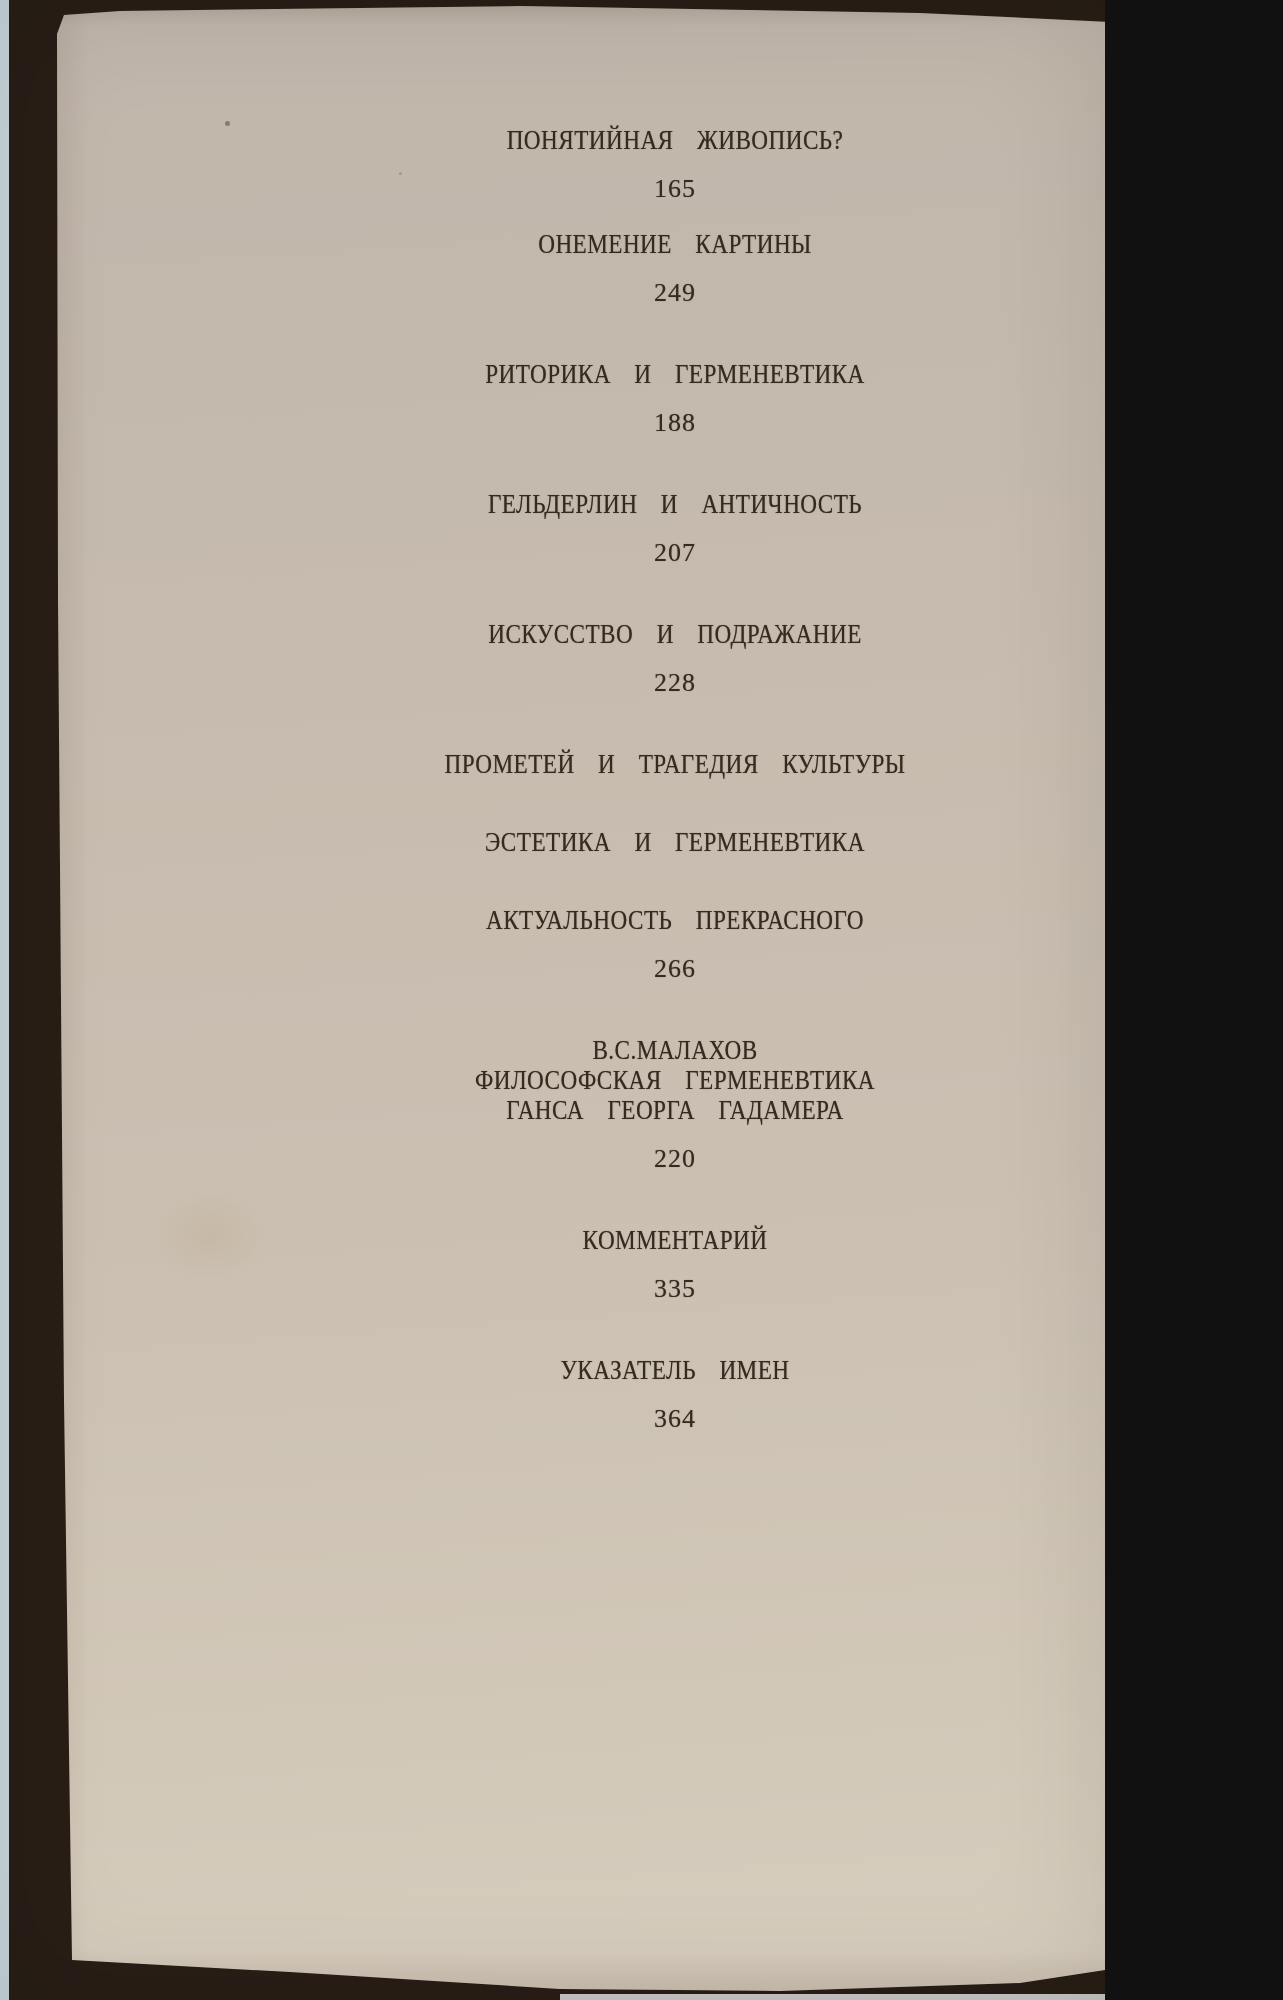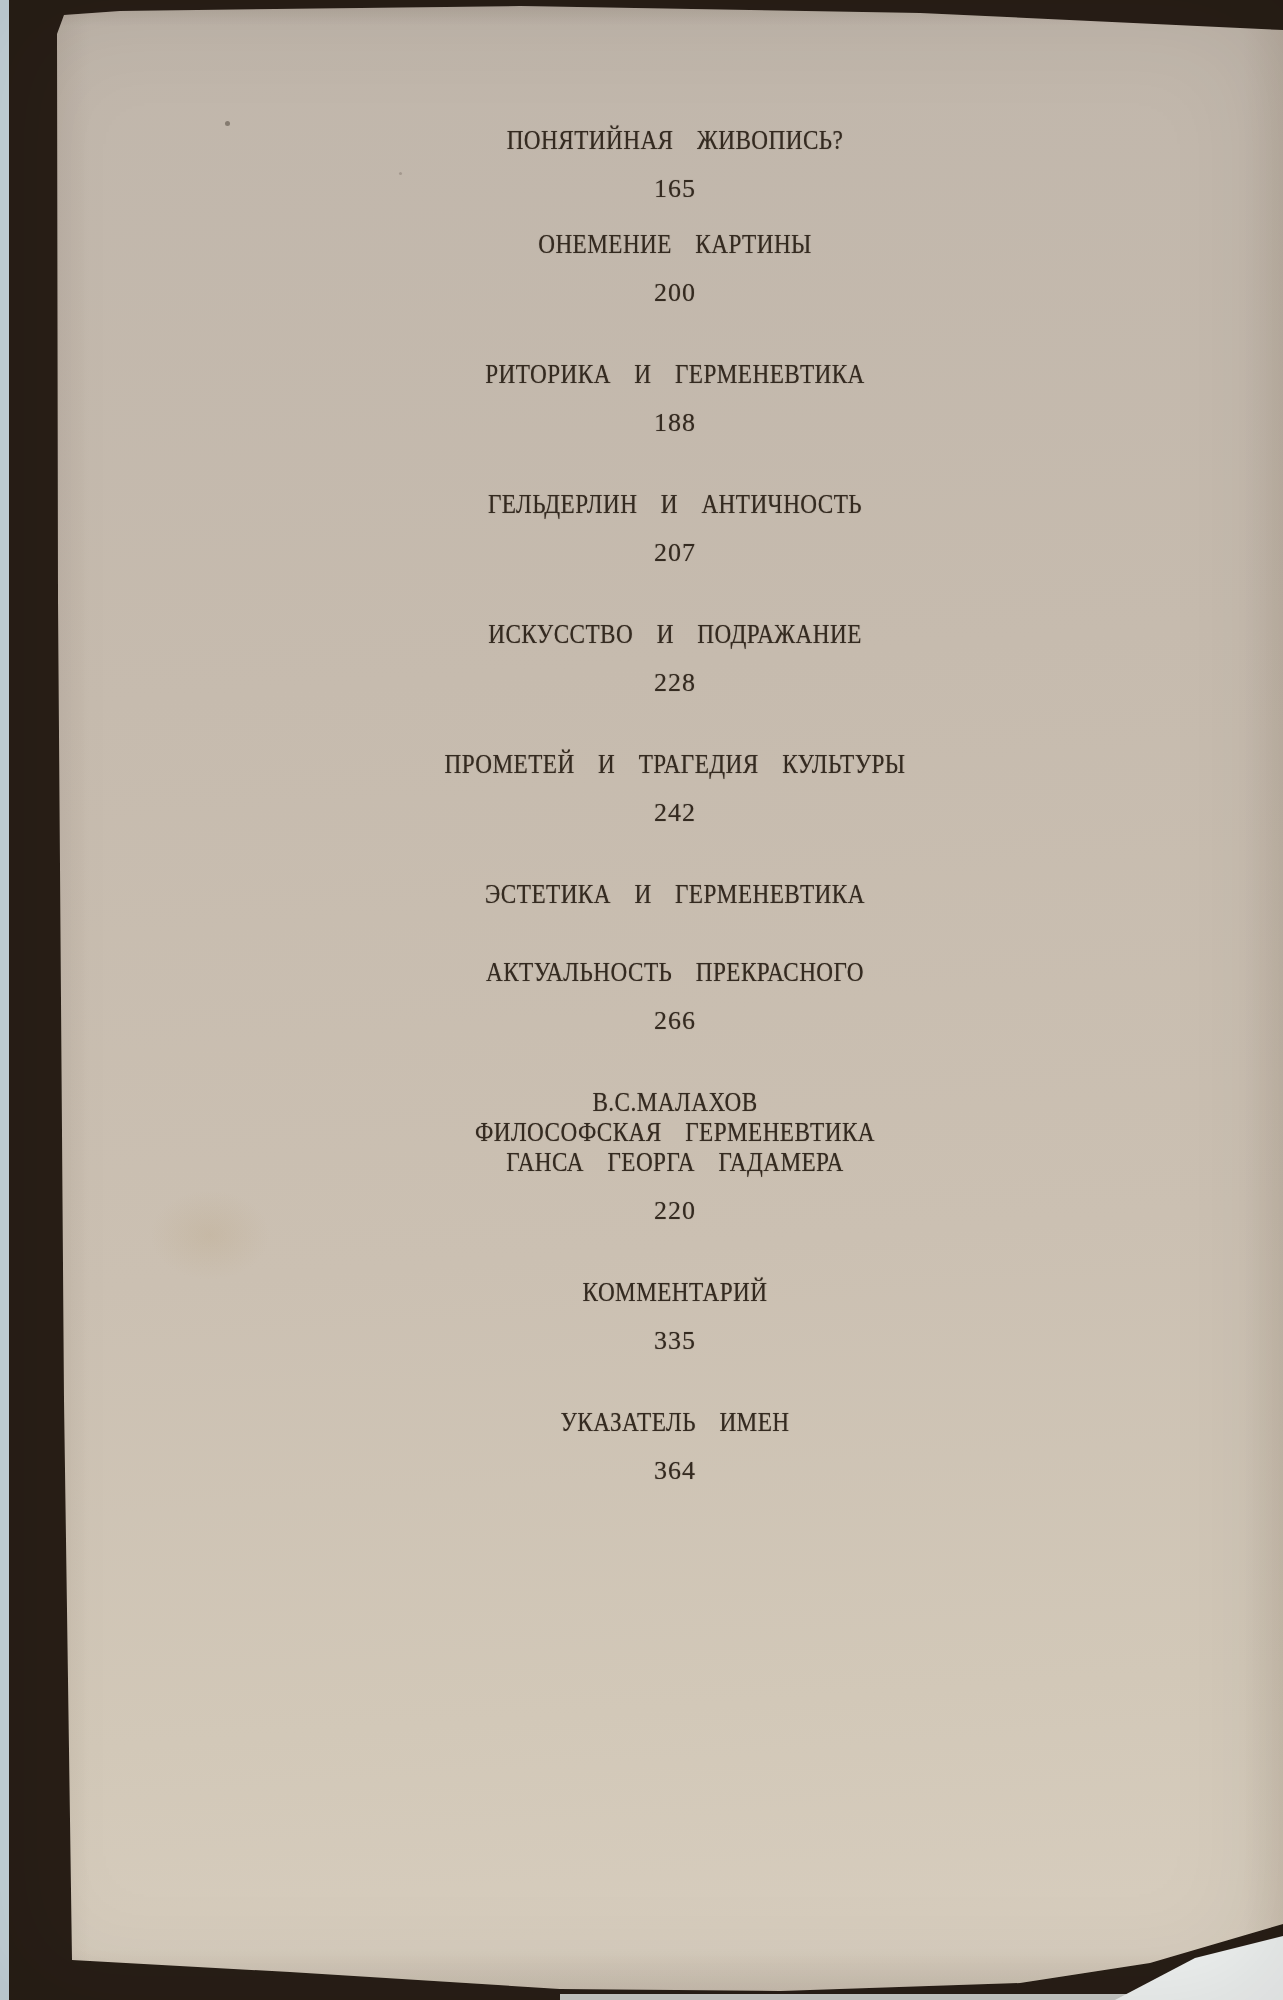--- a/index.html
+++ b/index.html
@@ -1,17 +1,17 @@
 <!DOCTYPE html>
 <html style="--cover: #281e16; --paper-top: #c0b6ab; --paper-bottom: #d8cebf; --ink: #342a20; --surface-strip: #c6d4db; --surface-corner: #eef1f0;"><head>
 <meta charset="utf-8">
 <style>
   html,body{margin:0;padding:0;background:#111;}
   #photo{
-    position:relative;width:1283px;height:2000px;overflow:hidden;
+    position:relative;width:1105px;height:2000px;overflow:hidden;
     background:var(--cover,#281e16);
     font-family:"Liberation Serif","DejaVu Serif",serif;
   }
   
   .surface-strip{
     position:absolute;left:0;top:0;width:9px;height:2000px;
     background:var(--surface-strip,#c6d4db);
   }
   
   .surface-corner{
@@ -88,37 +88,36 @@
     <span class="speck s1"></span>
     <span class="speck s2"></span>
     <span class="stain"></span>
     <div class="toc">
         <div class="entry">
           <span class="title-line">ПОНЯТИЙНАЯ ЖИВОПИСЬ?</span>
           <div class="pagenum">165</div>
         </div>
         <div class="entry">
           <span class="title-line">ОНЕМЕНИЕ КАРТИНЫ</span>
-          <div class="pagenum">200</div>
+          <div class="pagenum">249</div>
         </div>
         <div class="entry">
           <span class="title-line">РИТОРИКА И ГЕРМЕНЕВТИКА</span>
           <div class="pagenum">188</div>
         </div>
         <div class="entry">
           <span class="title-line">ГЕЛЬДЕРЛИН И АНТИЧНОСТЬ</span>
           <div class="pagenum">207</div>
         </div>
         <div class="entry">
           <span class="title-line">ИСКУССТВО И ПОДРАЖАНИЕ</span>
           <div class="pagenum">228</div>
         </div>
         <div class="entry">
           <span class="title-line">ПРОМЕТЕЙ И ТРАГЕДИЯ КУЛЬТУРЫ</span>
-          <div class="pagenum">242</div>
         </div>
         <div class="entry">
           <span class="title-line">ЭСТЕТИКА И ГЕРМЕНЕВТИКА</span>
         </div>
         <div class="entry">
           <span class="title-line">АКТУАЛЬНОСТЬ ПРЕКРАСНОГО</span>
           <div class="pagenum">266</div>
         </div>
         <div class="entry">
           <span class="title-line">В.С.МАЛАХОВ</span>

